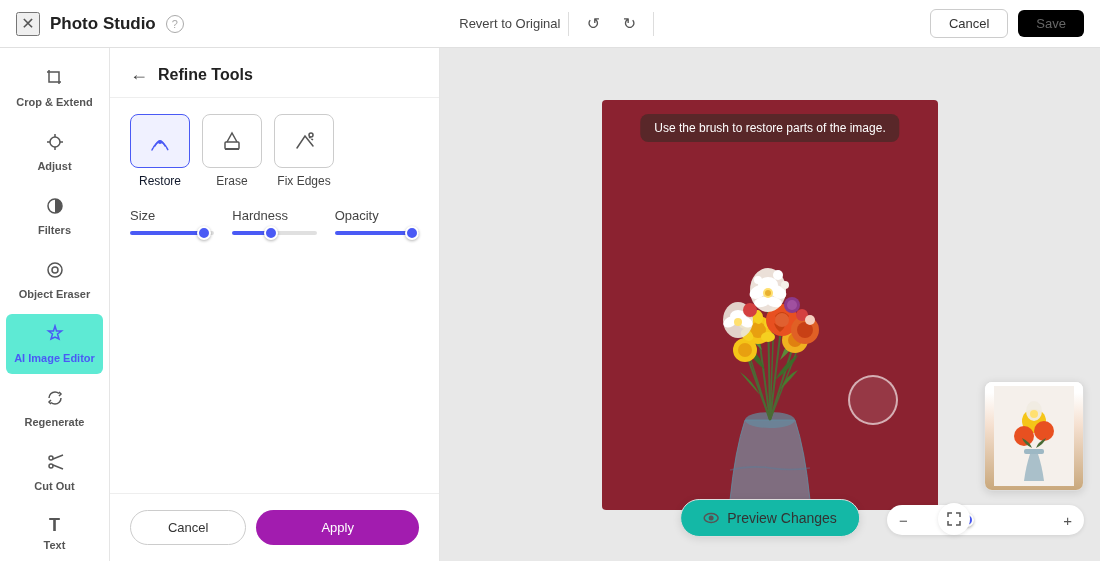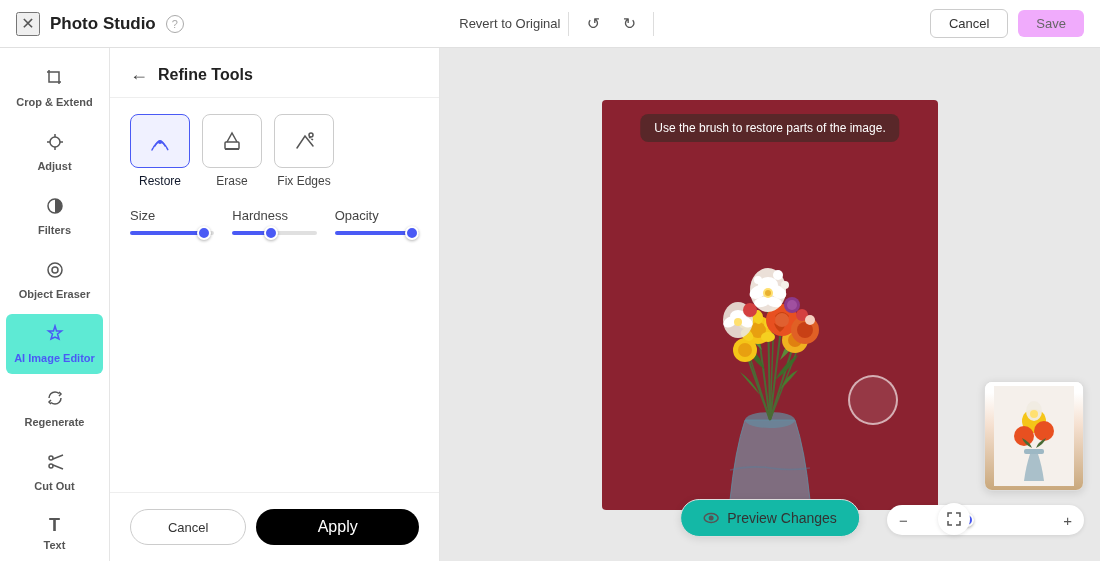--- a/index.html
+++ b/index.html
@@ -102,21 +102,21 @@
     .cancel-btn {
       background: none;
       border: 1px solid #ccc;
       border-radius: 6px;
       padding: 6px 18px;
       font-size: 13px;
       cursor: pointer;
       color: #333;
     }
     .save-btn {
-      background: #f0abfc;
+      background: #000000;
       border: none;
       border-radius: 6px;
       padding: 6px 18px;
       font-size: 13px;
       cursor: pointer;
       color: #666;
     }
 
     
     .body {
@@ -281,24 +281,24 @@
       background: #fff;
       cursor: pointer;
       font-size: 13px;
       color: #333;
     }
     .footer-apply-btn {
       flex: 1.5;
       padding: 9px;
       border: none;
       border-radius: 20px;
-      background: #000000;
+      background: #a21caf;
       color: #fff;
       cursor: pointer;
-      font-size: 16px;
+      font-size: 13px;
       font-weight: 500;
       text-align: center;
     }
 
     
     .canvas-area {
       flex: 1;
       position: relative;
       display: flex;
       align-items: center;

